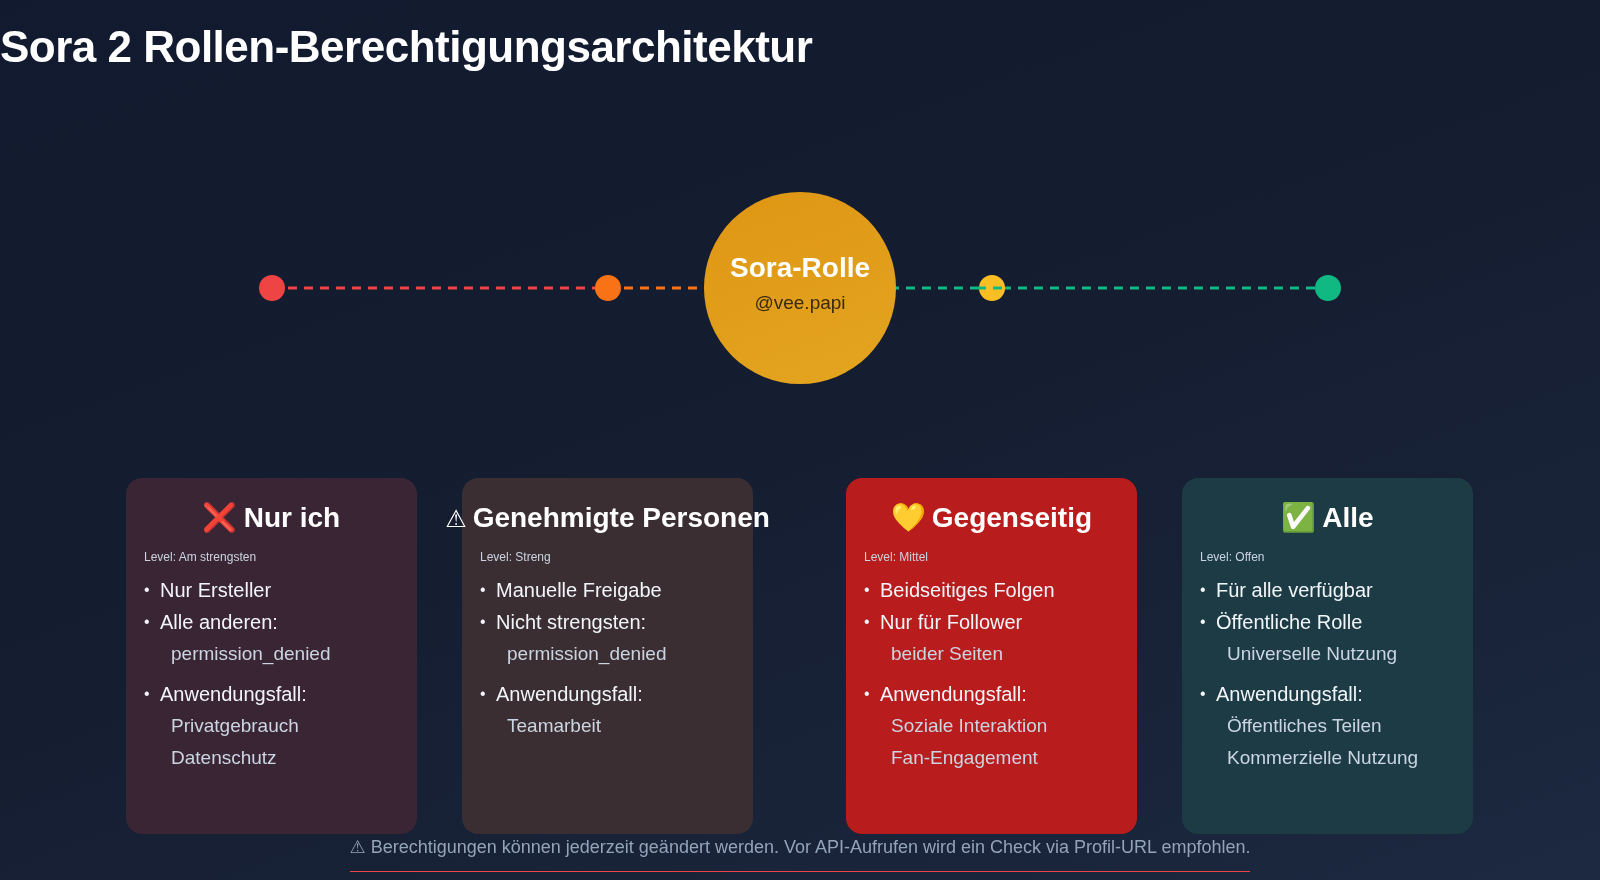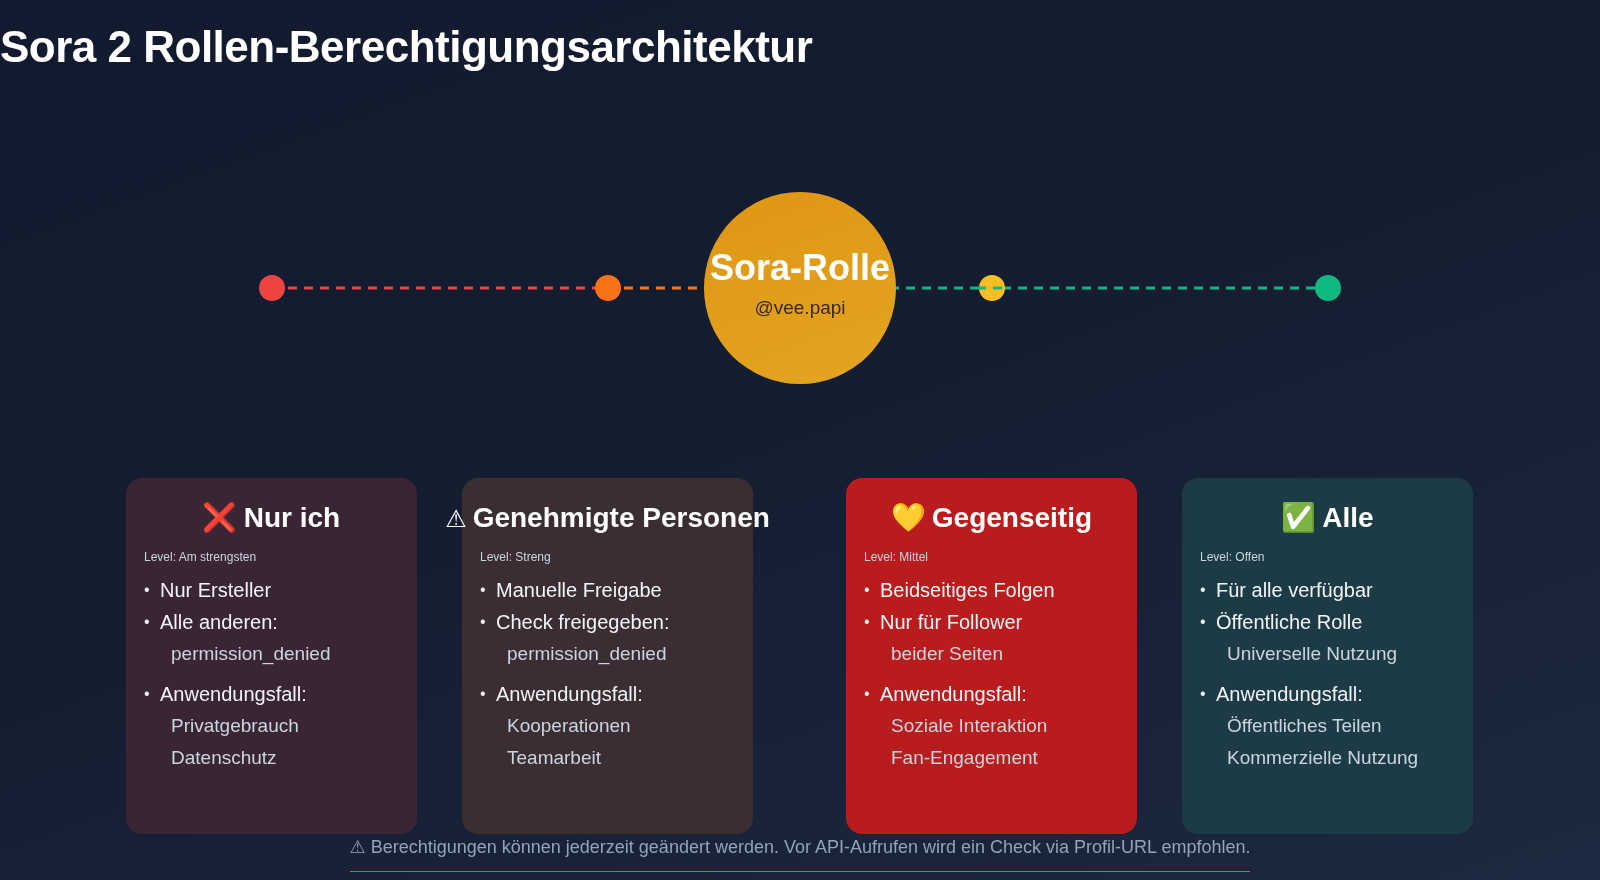--- a/index.html
+++ b/index.html
@@ -18,21 +18,21 @@
   .line-svg { position: absolute; left: 0; top: 0; width: 1600px; height: 880px; }
   .node {
     position: absolute; border-radius: 50%; width: 26px; height: 26px;
   }
   .center-circle {
     position: absolute; left: 704px; top: 192px; width: 192px; height: 192px;
     border-radius: 50%;
     background: linear-gradient(160deg, #df9613 0%, #e3a521 100%);
     display: flex; flex-direction: column; align-items: center; justify-content: center;
   }
-  .center-title { font-size: 36px; font-weight: 700; color: #ffffff; margin-top: -10px; }
+  .center-title { font-size: 28px; font-weight: 700; color: #ffffff; margin-top: -10px; }
   .center-sub { font-size: 19px; color: #3a2a10; margin-top: 8px; }
   .card {
     position: absolute; top: 478px; width: 291px; height: 356px;
     border-radius: 16px; padding: 20px 18px;
   }
   .card-head {
     text-align: center; font-size: 28px; font-weight: 700; color: #ffffff;
     white-space: nowrap; height: 40px; line-height: 40px;
   }
   .card-head .ico { display: inline-block; margin-right: 6px; }
@@ -103,29 +103,28 @@
     <span class="ico" style="font-size:24px;">⚠</span><span>Genehmigte Personen</span>
   </div>
   <div class="level">Level: Streng</div>
   <div class="bullets">
     <div class="bullet">
         <span class="dot">•</span>
         <span>Manuelle Freigabe</span>
       </div>
     <div class="bullet">
         <span class="dot">•</span>
-        <span>Check freigegeben:</span>
+        <span>Nicht strengsten:</span>
       </div>
     <div class="sub">permission_denied</div>
     <div class="gap"></div>
     <div class="bullet">
         <span class="dot">•</span>
         <span>Anwendungsfall:</span>
       </div>
-    <div class="sub">Kooperationen</div>
     <div class="sub">Teamarbeit</div>
   </div>
 </div>
 
 <div class="card" style="left:846px;background:#b91c1c;">
   <div class="card-head">
     <span class="ico" style="color:#fbbf24;">💛</span><span>Gegenseitig</span>
   </div>
   <div class="level">Level: Mittel</div>
   <div class="bullets">

